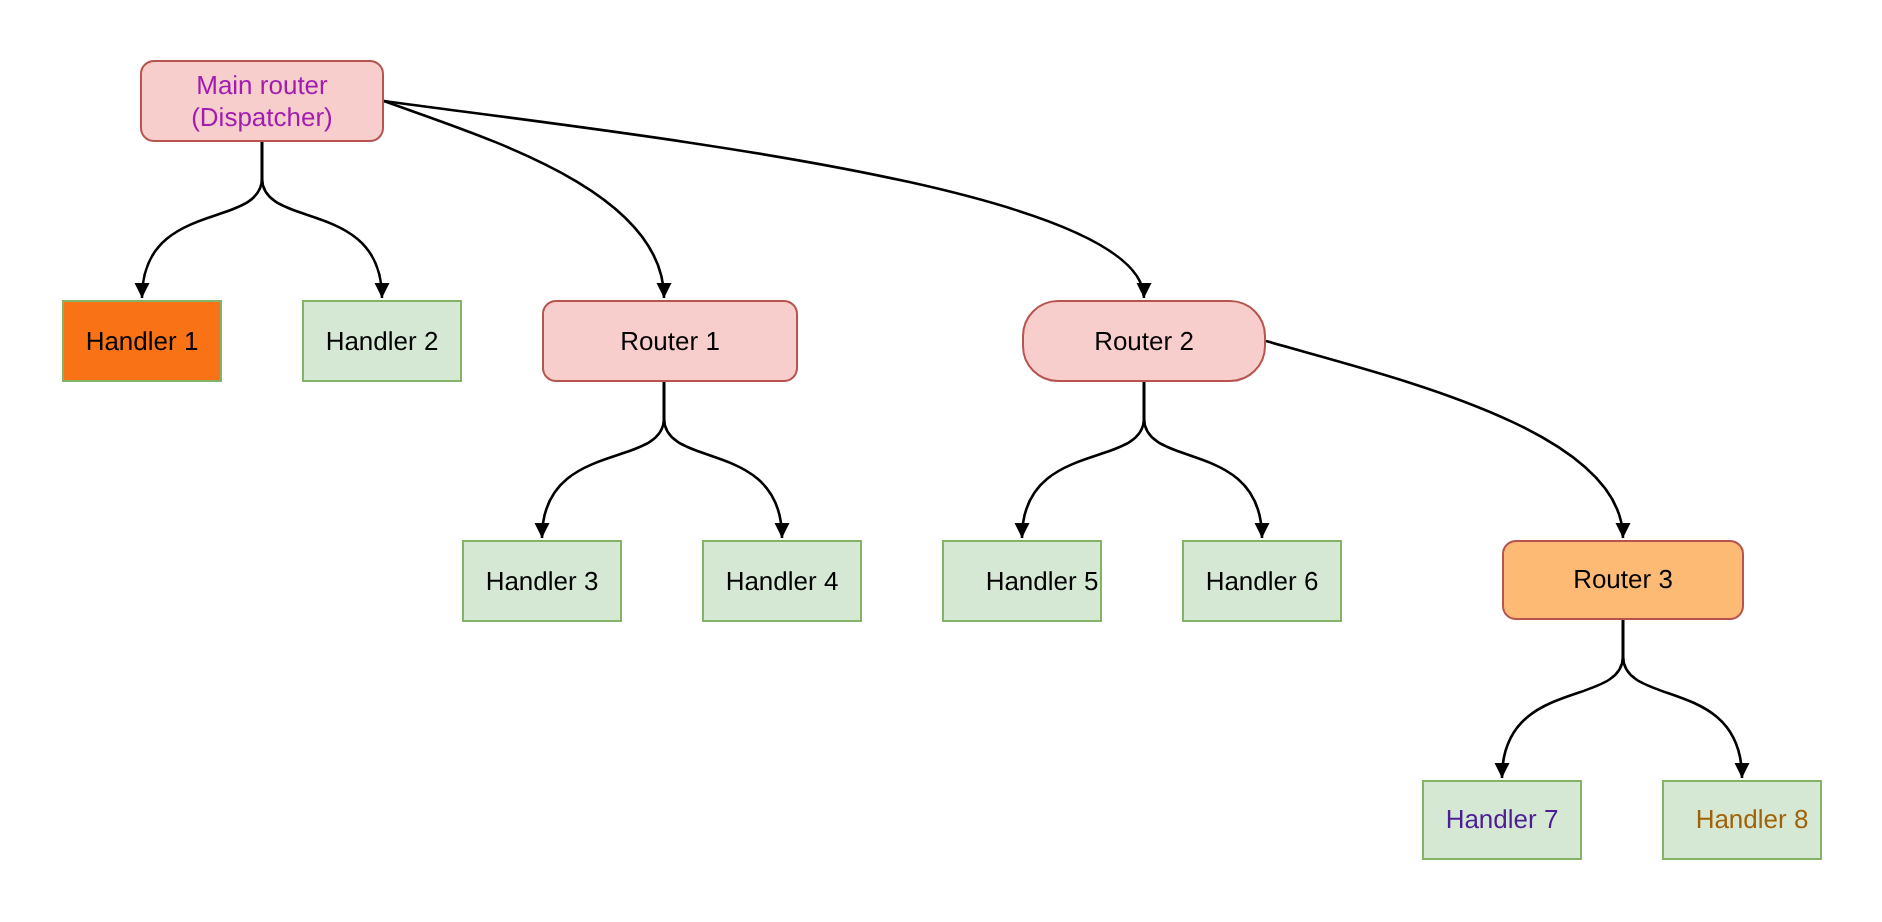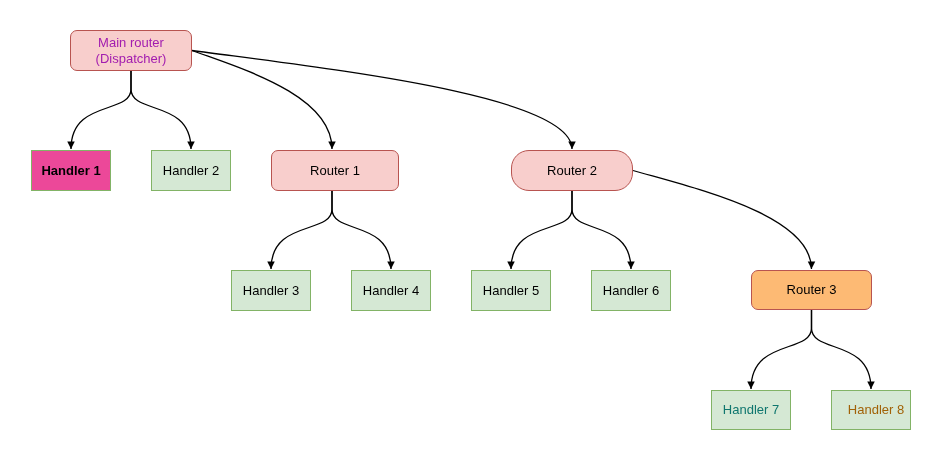--- a/index.html
+++ b/index.html
@@ -51,25 +51,25 @@
         <path d="M 572 191 L 572 209 C 572 235, 511 219, 511 269" fill="none" stroke="#000000" stroke-width="1.3" marker-end="url(#arrowhead)"></path>
         <path d="M 572 191 L 572 209 C 572 235, 631 219, 631 269" fill="none" stroke="#000000" stroke-width="1.3" marker-end="url(#arrowhead)"></path>
         <path d="M 633 170.5 C 695.475 188.5, 811.5 215, 811.5 269" fill="none" stroke="#000000" stroke-width="1.3" marker-end="url(#arrowhead)"></path>
         <path d="M 811.5 310 L 811.5 328 C 811.5 354, 751 338, 751 389" fill="none" stroke="#000000" stroke-width="1.3" marker-end="url(#arrowhead)"></path>
         <path d="M 811.5 310 L 811.5 328 C 811.5 354, 871 338, 871 389" fill="none" stroke="#000000" stroke-width="1.3" marker-end="url(#arrowhead)"></path>
       </g>
   </svg>
   <div>
       <div class="node router" style="left: 70px; top: 30px; width: 122px; height: 41px; background: rgb(248, 206, 204); border-color: rgb(184, 84, 80); border-radius: 7px;"><span style="color: #a21caf;">Main router
 (Dispatcher)</span></div>
-      <div class="node handler" style="left: 31px; top: 150px; width: 80px; height: 41px; background: #ec4899; border-color: rgb(130, 179, 102); border-radius: 0px; font-weight: bold;"><span style="color: rgb(0, 0, 0);">Handler 1</span></div>
+      <div class="node handler" style="left: 31px; top: 150px; width: 80px; height: 41px; background: #f97316; border-color: rgb(130, 179, 102); border-radius: 0px;"><span style="color: rgb(0, 0, 0);">Handler 1</span></div>
       <div class="node handler" style="left: 151px; top: 150px; width: 80px; height: 41px; background: rgb(213, 232, 212); border-color: rgb(130, 179, 102); border-radius: 0px; justify-content: center;"><span style="color: rgb(0, 0, 0);">Handler 2</span></div>
       <div class="node router" style="left: 271px; top: 150px; width: 128px; height: 41px; background: rgb(248, 206, 204); border-color: rgb(184, 84, 80); border-radius: 7px;"><span style="color: rgb(0, 0, 0);">Router 1</span></div>
       <div class="node router" style="left: 511px; top: 150px; width: 122px; height: 41px; background: rgb(248, 206, 204); border-color: rgb(184, 84, 80); border-radius: 18px;"><span style="color: rgb(0, 0, 0);">Router 2</span></div>
       <div class="node handler" style="left: 231px; top: 270px; width: 80px; height: 41px; background: rgb(213, 232, 212); border-color: rgb(130, 179, 102); border-radius: 0px;"><span style="color: rgb(0, 0, 0);">Handler 3</span></div>
       <div class="node handler" style="left: 351px; top: 270px; width: 80px; height: 41px; background: rgb(213, 232, 212); border-color: rgb(130, 179, 102); border-radius: 0px; text-align: right;"><span style="color: rgb(0, 0, 0);">Handler 4</span></div>
-      <div class="node handler" style="left: 471px; top: 270px; width: 80px; height: 41px; background: rgb(213, 232, 212); border-color: rgb(130, 179, 102); border-radius: 0px;"><span style="color: rgb(0, 0, 0);">Handler 5</span></div>
+      <div class="node handler" style="left: 471px; top: 270px; width: 80px; height: 41px; background: rgb(213, 232, 212); border-color: rgb(130, 179, 102); border-radius: 0px;"><span style="color: rgb(0, 0, 0); padding-left: 20px;">Handler 5</span></div>
       <div class="node handler" style="left: 591px; top: 270px; width: 80px; height: 41px; background: rgb(213, 232, 212); border-color: rgb(130, 179, 102); border-radius: 0px; text-align: center;"><span style="color: rgb(0, 0, 0);">Handler 6</span></div>
       <div class="node router" style="left: 751px; top: 270px; width: 121px; height: 40px; background: #fdba74; border-color: rgb(184, 84, 80); border-radius: 7px;"><span style="color: rgb(0, 0, 0);">Router 3</span></div>
-      <div class="node handler" style="left: 711px; top: 390px; width: 80px; height: 40px; background: rgb(213, 232, 212); border-color: rgb(130, 179, 102); border-radius: 0px;"><span style="color: #0f766e;">Handler 7</span></div>
+      <div class="node handler" style="left: 711px; top: 390px; width: 80px; height: 40px; background: rgb(213, 232, 212); border-color: rgb(130, 179, 102); border-radius: 0px;"><span style="color: #4c1d95;">Handler 7</span></div>
       <div class="node handler" style="left: 831px; top: 390px; width: 80px; height: 40px; background: rgb(213, 232, 212); border-color: rgb(130, 179, 102); border-radius: 0px;"><span style="color: #a16207; margin-left: 10px;">Handler 8</span></div>
     </div>
 </div>
 
 </body></html>

